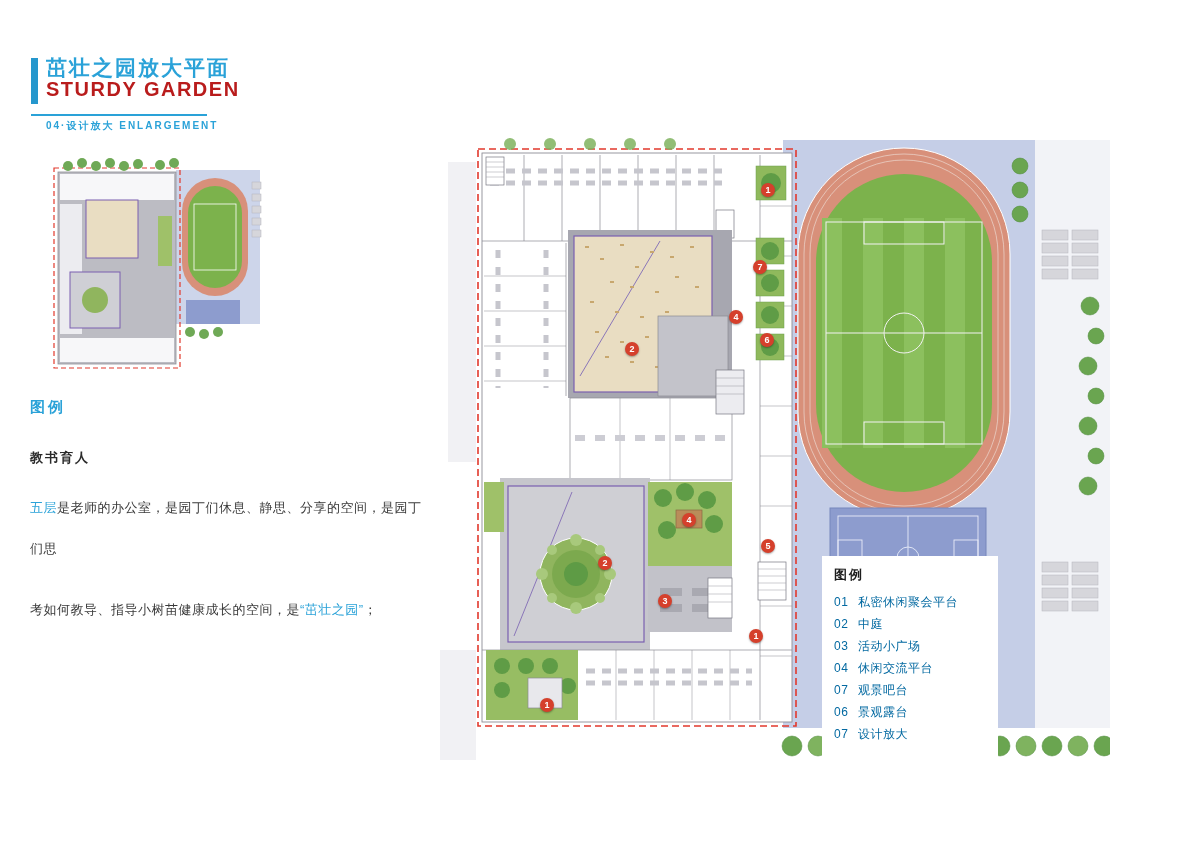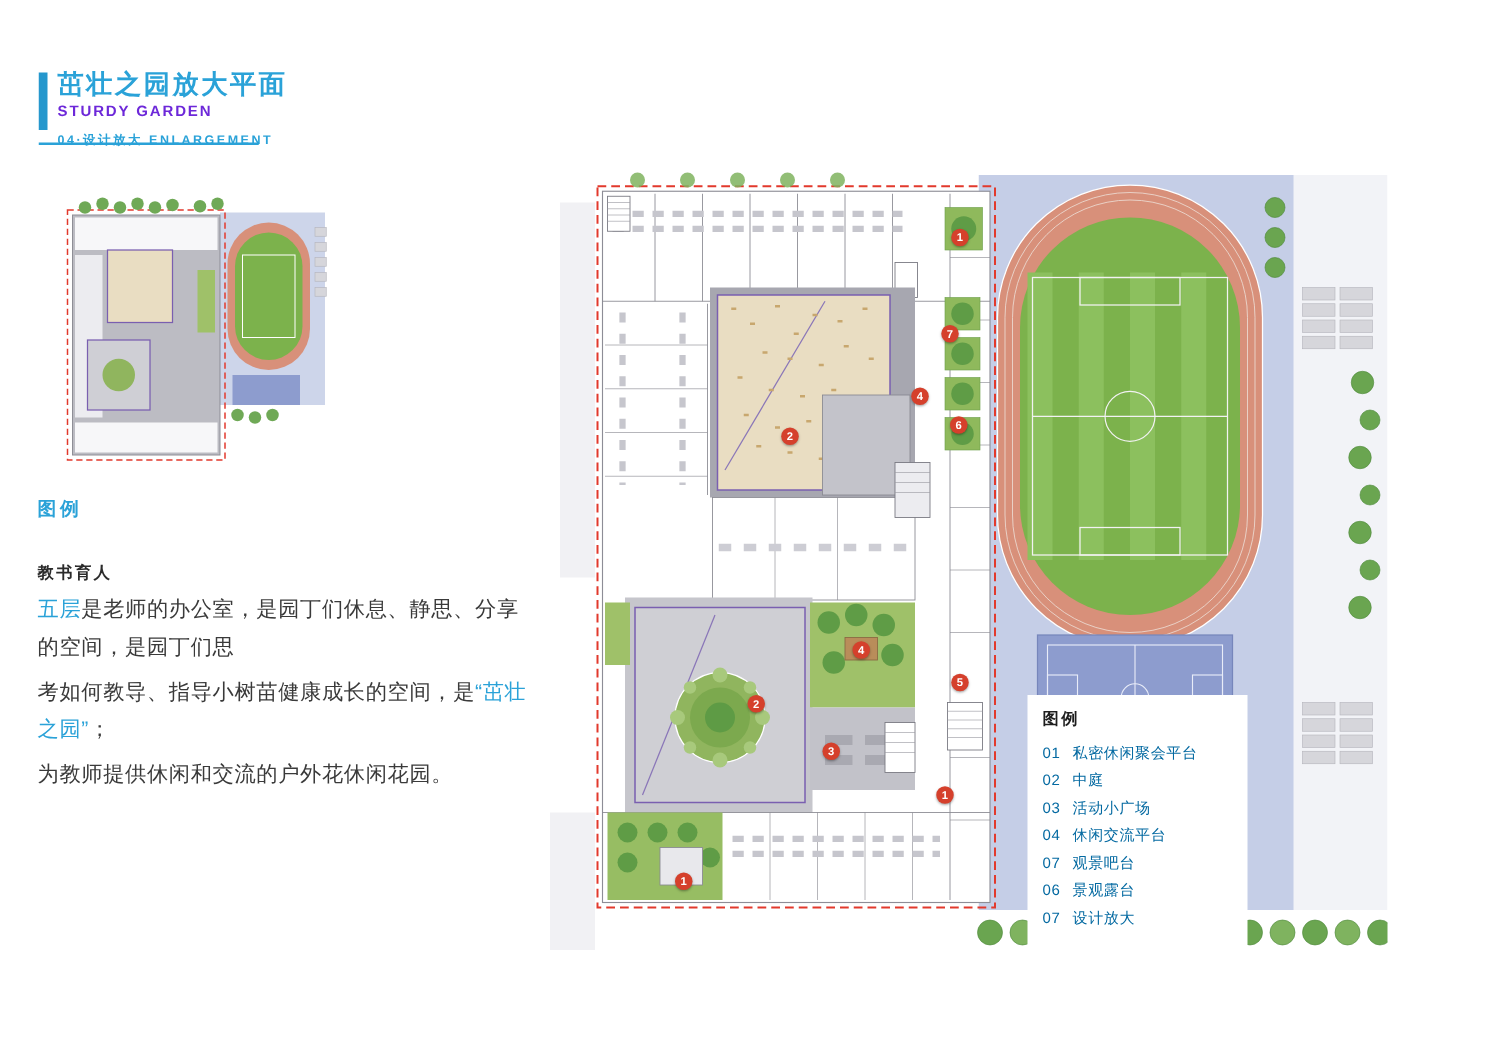--- a/index.html
+++ b/index.html
@@ -5,32 +5,32 @@
   * { margin:0; padding:0; box-sizing:border-box; }
   html,body { background:#ffffff; }
   body { font-family:"Liberation Sans", sans-serif; }
   .page { position:relative; width:1200px; height:849px; background:#fff; overflow:hidden; }
 
   
   .header { position:absolute; left:31px; top:56px; width:300px; height:70px; }
   .accent-bar { position:absolute; left:0; top:2px; width:7px; height:46px; background:#2597cd; }
   .header-text { position:absolute; left:15px; top:0; white-space:nowrap; }
   .title-cn { font-size:21px; font-weight:bold; color:#2aa2d8; letter-spacing:2px; line-height:24px; }
-  .title-en { font-size:12px; font-weight:bold; color:#6d28d9; letter-spacing:1.5px; line-height:19px; }
-  .subtitle { display:block; font-size:10px; font-weight:bold; color:#2aa2d8; letter-spacing:2px; margin-top:6px; }
+  .title-en { font-size:20px; font-weight:bold; color:#b91c1c; letter-spacing:1.5px; line-height:19px; }
+  .subtitle { display:block; font-size:10px; font-weight:bold; color:#2aa2d8; letter-spacing:2px; margin-top:20px; }
   .header-rule { position:absolute; left:0; top:58px; width:176px; height:2px; background:#2aa2d8; }
 
   
   .mini-plan { position:absolute; left:30px; top:156px; width:238px; height:220px; }
 
   
   .desc { position:absolute; left:30px; top:398px; width:392px; }
   .desc-legend-heading { font-size:15px; font-weight:bold; color:#2aa2d8; letter-spacing:3px; }
   .desc-title { font-size:13px; font-weight:bold; color:#2b2b2b; letter-spacing:2px; margin-top:32px; }
-  .desc-line { font-size:17px; color:#3a3a3a; line-height:30px; margin-top:6px; letter-spacing:0.5px; }
+  .desc-line { font-size:13px; color:#3a3a3a; line-height:41px; margin-top:20px; letter-spacing:0.5px; }
   .hl { color:#2aa2d8; }
 
   
   .main-plan { position:absolute; left:420px; top:126px; width:690px; height:672px; }
   .main-plan svg { position:absolute; left:0; top:0; }
 
   .marker { position:absolute; width:14px; height:14px; border-radius:50%;
             background:#d5402c; color:#fff; font-size:9px; font-weight:bold;
             text-align:center; line-height:14px;
             box-shadow:0 1px 2px rgba(0,0,0,.35); }
@@ -97,21 +97,20 @@
           <circle cx="188" cy="176" r="5"></circle>
       </g>
     </svg>
   </div>
 
   <section class="desc">
     <h3 class="desc-legend-heading">图例</h3>
     <h4 class="desc-title">教书育人</h4>
     <p class="desc-line"><span class="hl">五层</span><span>是老师的办公室，是园丁们休息、静思、分享的空间，是园丁们思</span></p>
     <p class="desc-line"><span>考如何教导、指导小树苗健康成长的空间，是</span><span class="hl">“茁壮之园”</span><span>；</span></p>
-    <p class="desc-line">为教师提供休闲和交流的户外花休闲花园。</p>
   </section>
 
   <div class="main-plan">
     <svg width="690" height="672" viewBox="0 0 690 672">
 
       <rect x="28" y="36" width="28" height="300" fill="#f1f1f4"></rect>
       <rect x="20" y="524" width="36" height="110" fill="#f1f1f4"></rect>
 
       <rect x="363" y="14" width="252" height="588" fill="#c5cee7"></rect>
       <rect x="615" y="14" width="75" height="588" fill="#f2f3f7"></rect>

